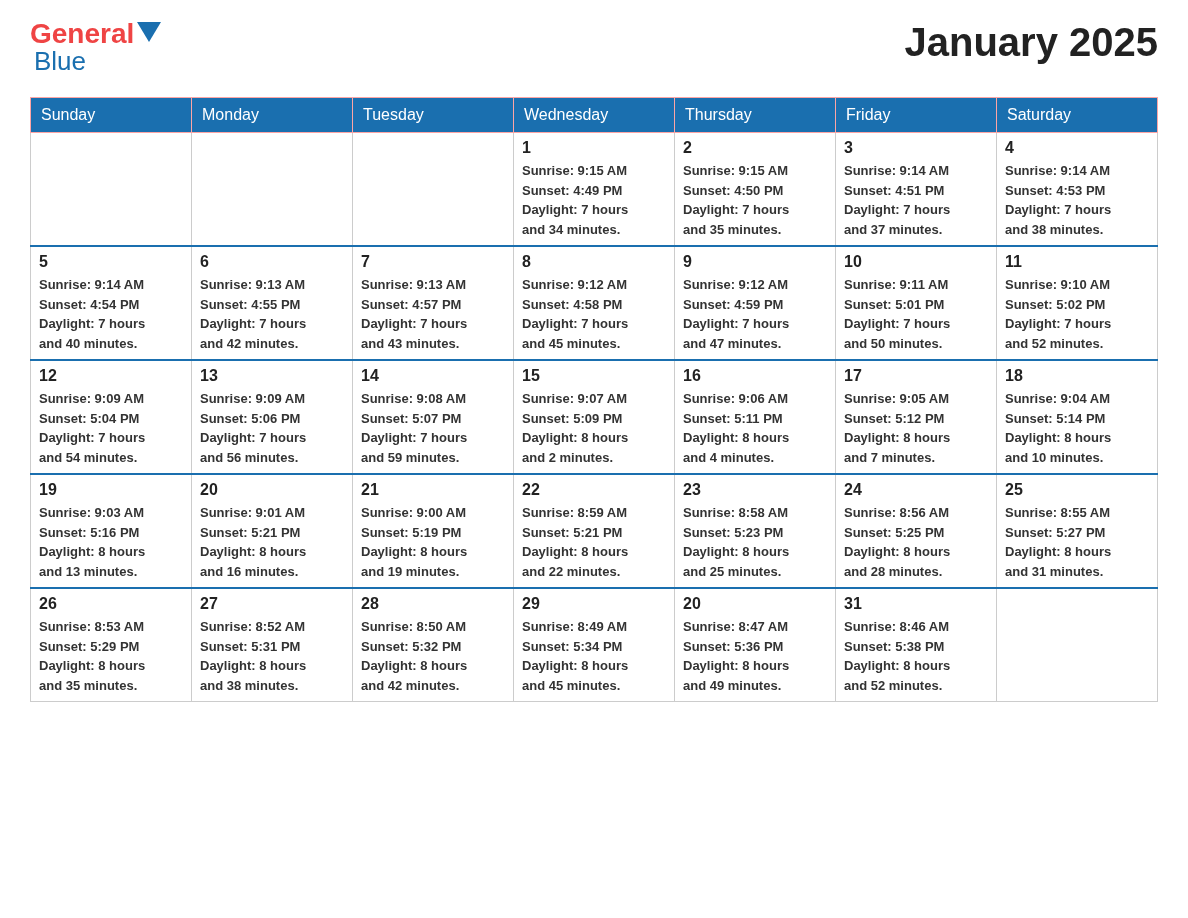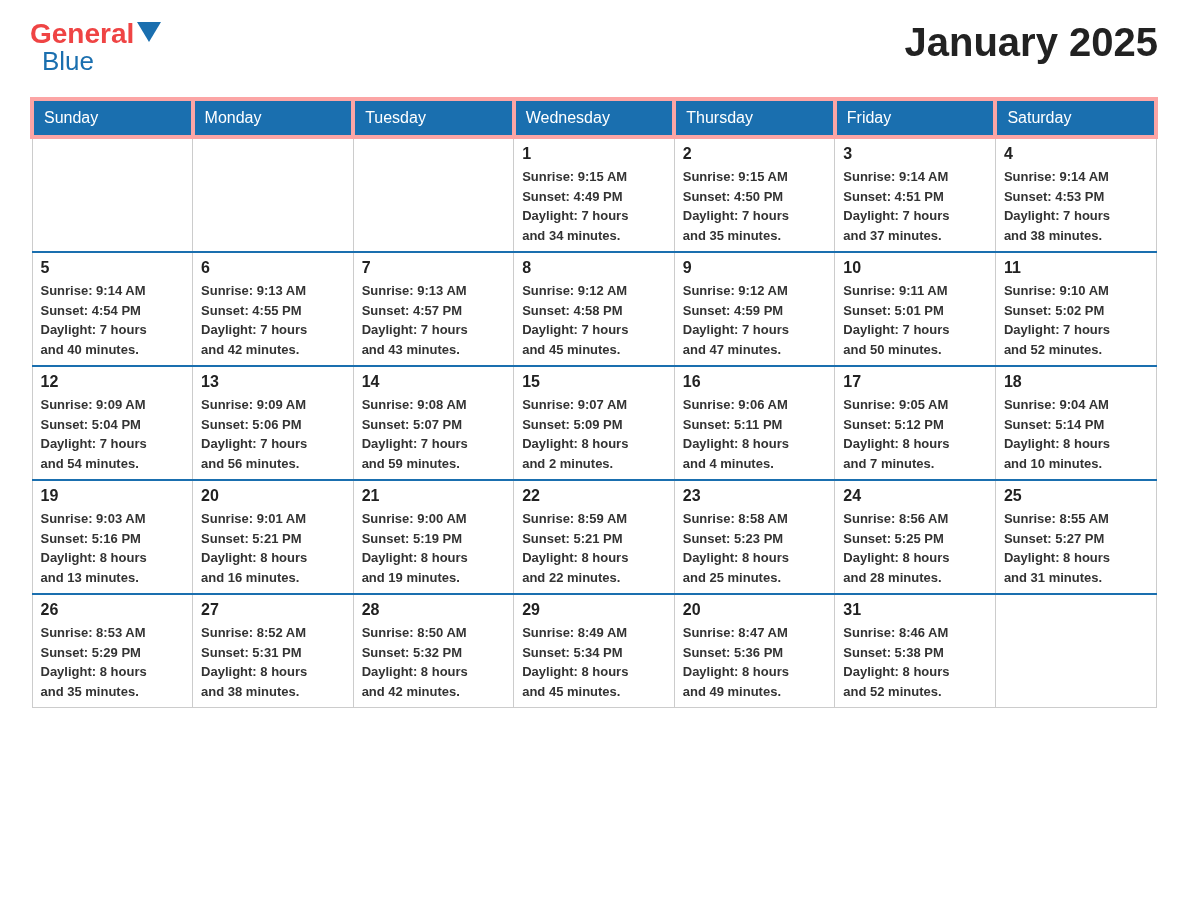--- a/index.html
+++ b/index.html
@@ -67,21 +67,21 @@
       border-collapse: collapse;
       border: 1px solid #ccc;
     }
     .calendar th {
       background-color: #1a6faf;
       color: #fff;
       font-size: 16px;
       font-weight: normal;
       padding: 8px 10px;
       text-align: left;
-      border: 4px solid #fca5a5;
+      border: 1px solid #fca5a5;
     }
     .calendar td {
       vertical-align: top;
       padding: 6px 8px;
       border: 1px solid #ccc;
       width: 14.28%;
       min-height: 100px;
       font-size: 13px;
       color: #333;
     }
@@ -106,21 +106,21 @@
   </style>
 </head>
 <body>
 
 <div class="header">
   <div class="logo">
     <div class="logo-text">
       <span class="logo-general">General</span>
       <span class="logo-triangle"></span>
     </div>
-    <div style="display:flex; align-items:center; margin-top:-4px; margin-left:8px;">
+    <div style="display:flex; align-items:center; margin-top:-4px; margin-left:0;">
       <span class="logo-blue">Blue</span>
     </div>
   </div>
   <div class="title-block">
     <div class="month-title">January 2025</div>
   </div>
 </div>
 
 <table class="calendar">
   <thead>

